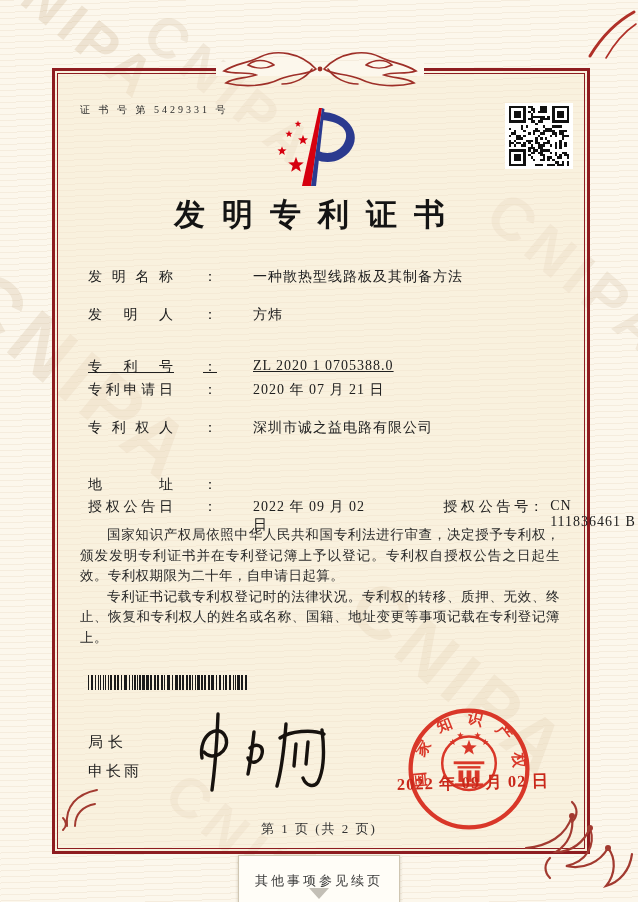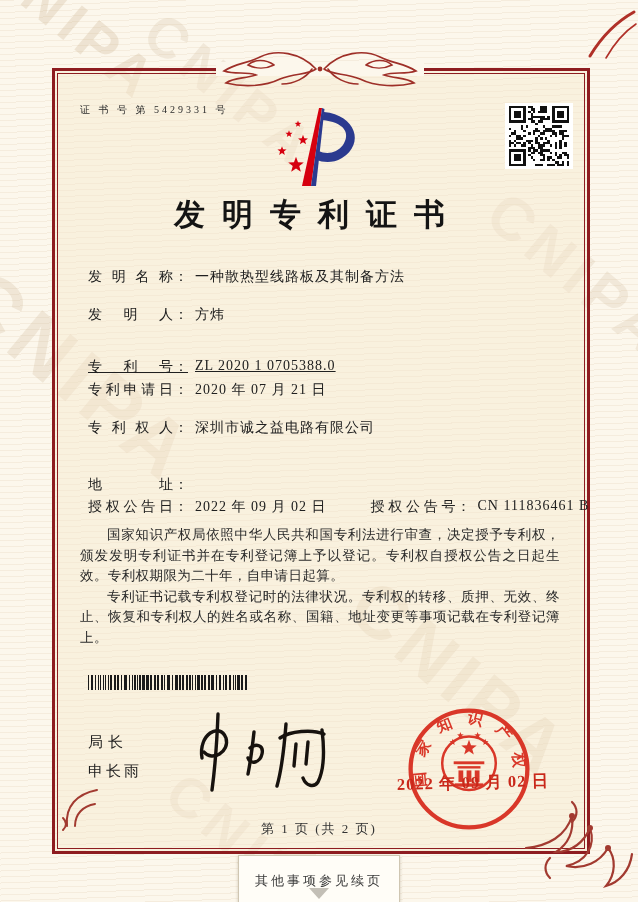--- a/index.html
+++ b/index.html
@@ -12,21 +12,21 @@
       color:rgba(206,183,150,.30);transform:rotate(40deg);letter-spacing:7px;pointer-events:none;white-space:nowrap;}
   
   .frame{position:absolute;left:52px;top:68px;width:532px;height:780px;
          border:3px solid #8e1c20;background:rgba(247,233,207,.45);}
   .frame::before{content:"";position:absolute;inset:2px;border:1px solid #8e1c20;}
   .orn{position:absolute;pointer-events:none;}
   
   .certno{position:absolute;left:80px;top:103px;font-size:10px;letter-spacing:3px;color:#2b2b2b;}
   .title{position:absolute;left:52px;top:194px;width:532px;text-align:center;font-size:31px;font-weight:bold;
          color:#141414;letter-spacing:17px;box-sizing:border-box;}
-  .field-row{position:absolute;left:88px;display:flex;align-items:flex-start;font-size:14px;color:#202020;}
+  .field-row{position:absolute;left:88px;display:flex;align-items:flex-start;font-size:14px;color:#202020;gap:29px;}
   .flabel{flex:0 0 86px;text-align:justify;text-align-last:justify;letter-spacing:1px;}
   .fcolon{margin-right:7px;}
   .fvalue{letter-spacing:1px;}
   .addr-val{width:336px;line-height:21px;}
   .pair2{margin-left:44px;display:flex;}
   .paras{position:absolute;left:80px;top:525px;width:480px;font-size:13.5px;line-height:20.5px;
          color:#2a2a2a;text-align:justify;letter-spacing:.4px;}
   .paras p{margin:0;text-indent:2em;}
   .director-label{position:absolute;left:88px;top:733px;font-size:15px;letter-spacing:5px;color:#1d1d1d;}
   .director-name{position:absolute;left:88px;top:762px;font-size:15px;letter-spacing:3px;color:#1d1d1d;}

